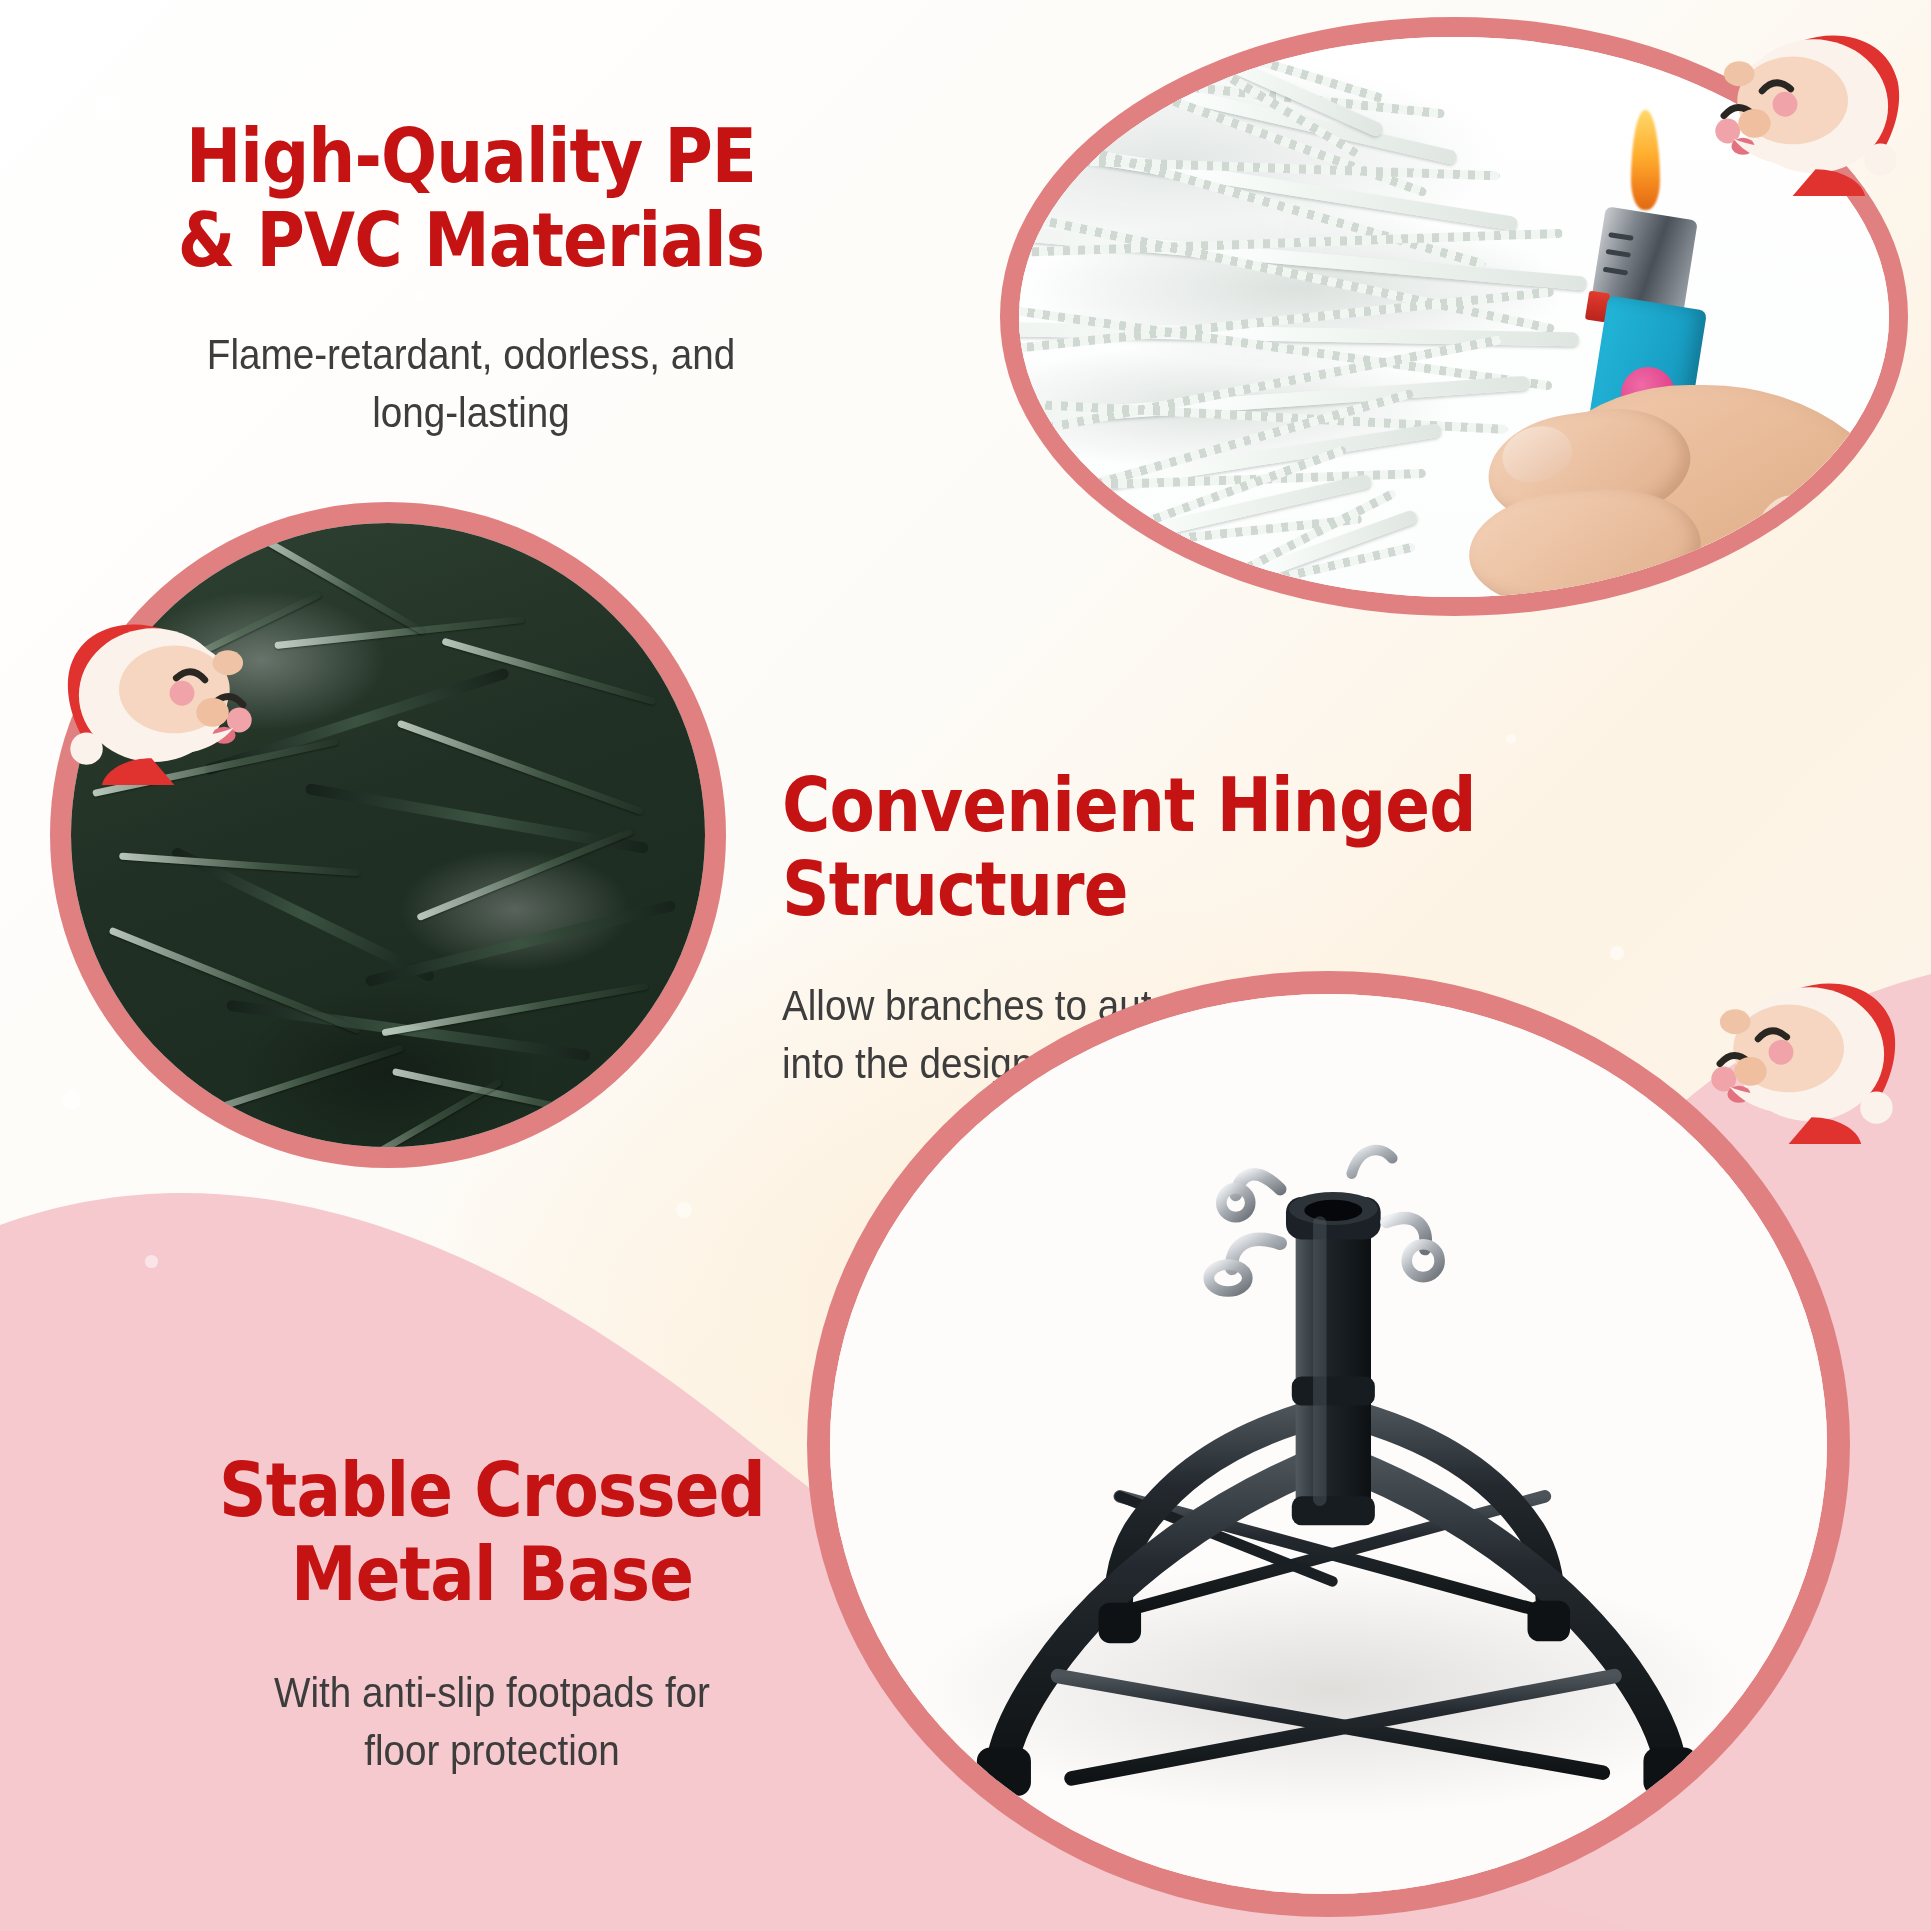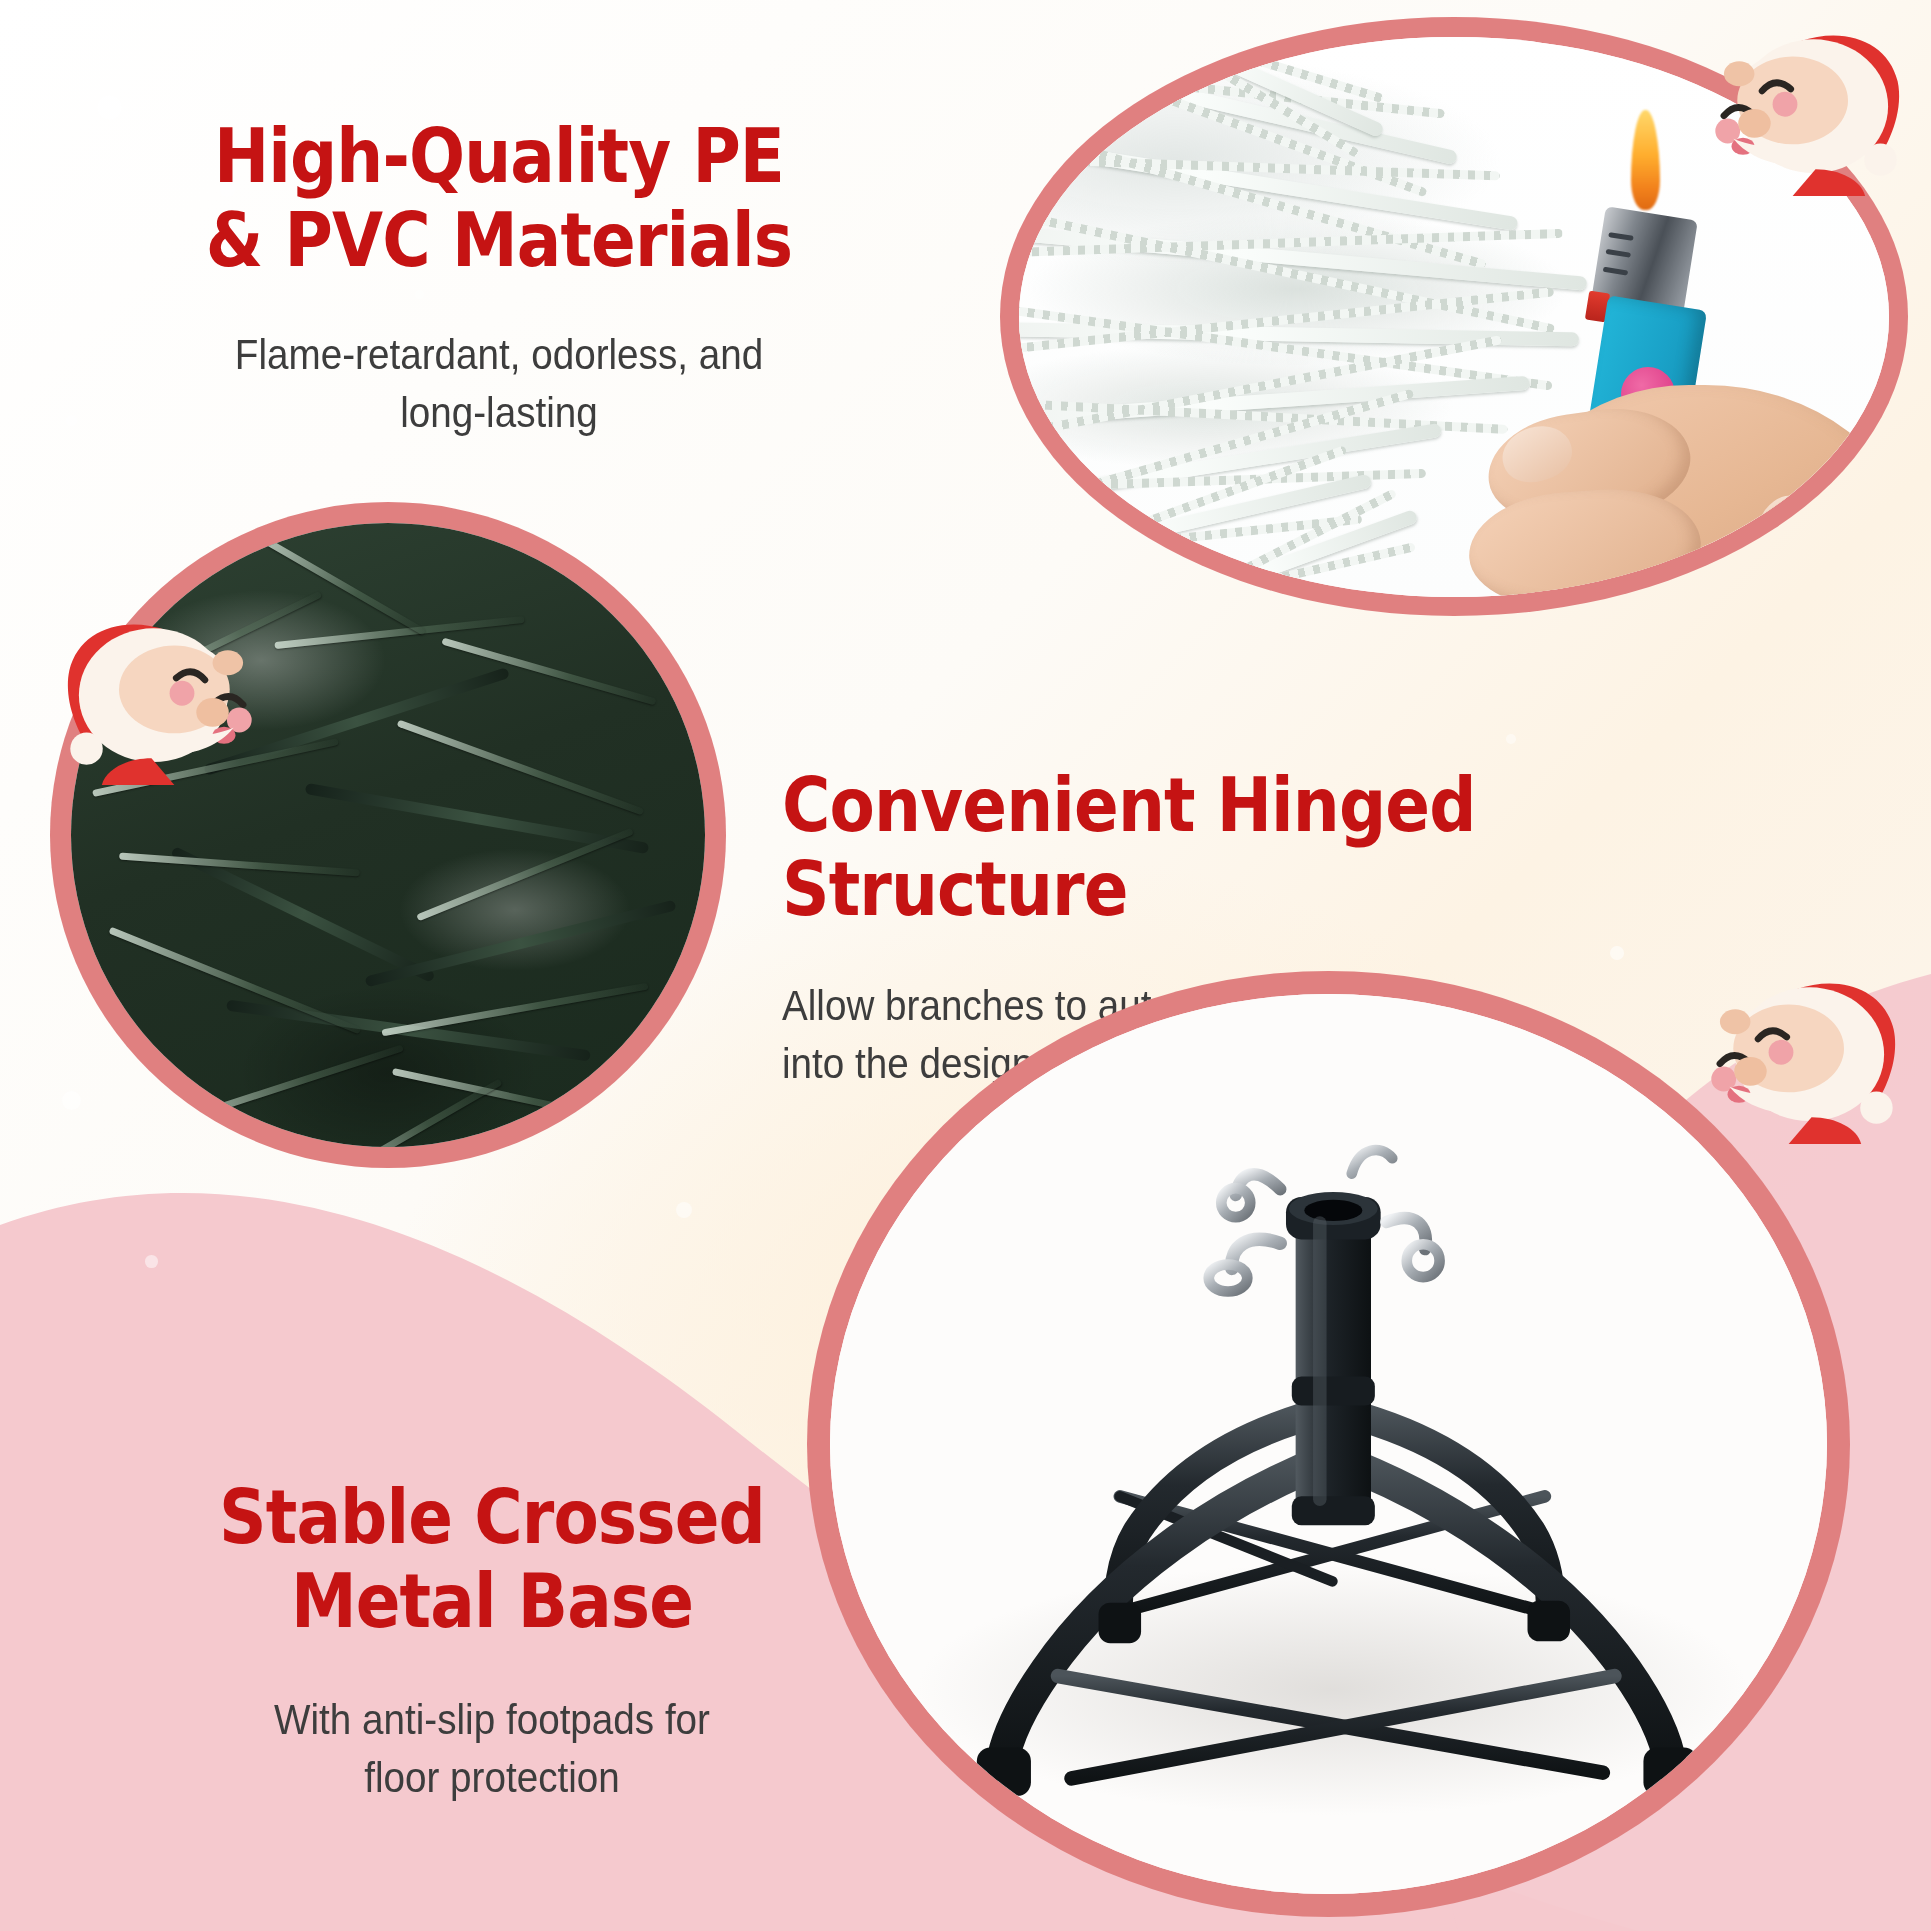--- a/index.html
+++ b/index.html
@@ -204,21 +204,21 @@
   <div class="speck" style="left:145px;  top:1255px; width:12.6px; height:12.6px; opacity:.5;"></div>
   <div class="speck" style="left:676px;  top:1202px; width:16.4px; height:16.4px; opacity:.5;"></div>
   <div class="speck" style="left:1711px; top:228px;  width:21px; height:21px; opacity:.5;"></div>
   <div class="speck" style="left:1610px; top:946px;  width:13.5px; height:13.5px; opacity:.55;"></div>
   <div class="speck" style="left:1777px; top:1101px; width:11.6px; height:11.6px; opacity:.5;"></div>
   <div class="speck" style="left:1506px; top:734px;  width:9.7px; height:9.7px; opacity:.45;"></div>
   <div class="speck" style="left:874px;  top:1381px; width:15.4px; height:15.4px; opacity:.45;"></div>
   <div class="speck" style="left:1120px; top:1583px; width:11.6px; height:11.6px; opacity:.4;"></div>
 </div>
 
-<section class="abs" style="left:132px; top:114px; width:734px;">
+<section class="abs" style="left:104px; top:114px; width:734px;">
   <h2 class="feature-title">High-Quality PE
 &amp; PVC Materials</h2>
   <p class="feature-desc" style="margin-top:44px;">Flame-retardant, odorless, and
 long-lasting</p>
 </section>
 
 <div class="oval-frame" style="left:1000px; top:17.4px; width:908px; height:599px;">
   <div class="oval-inner" style="left:19.3px; top:19.3px; right:19.3px; bottom:19.3px;">
     <div class="photo-snow">
 
@@ -319,21 +319,21 @@
       <circle cx="28" cy="112" r="13" fill="#F0A3A8"></circle>
       <ellipse cx="56" cy="104" rx="17" ry="15" fill="#EFBFA0"></ellipse>
       <ellipse cx="44" cy="128" rx="12" ry="9" fill="#E4717F"></ellipse>
       <path d="M34 120 C58 150 108 156 144 136 C160 128 168 112 160 96 C142 126 84 140 34 120 Z" fill="#FBF3EB"></path>
       <circle cx="188" cy="142" r="17" fill="#FBF3EB"></circle>
       <path d="M120 152 C146 152 168 164 172 180 L96 180 Z" fill="#E0322E"></path>
     </g>
   </svg>
 </div>
 
-<section class="abs" style="left:135px; top:1448px; width:714px;margin-top:27px;">
+<section class="abs" style="left:135px; top:1448px; width:714px;">
   <h2 class="feature-title">Stable Crossed
 Metal Base</h2>
   <p class="feature-desc" style="margin-top:48px;">With anti-slip footpads for
 floor protection</p>
 </section>
 
 <div class="oval-frame" style="left:807px; top:971px; width:1043px; height:946px;">
   <div class="oval-inner" style="left:23px; top:23px; right:23px; bottom:23px;">
     <svg class="stand-svg" viewBox="0 0 1032 932">
       <defs>

